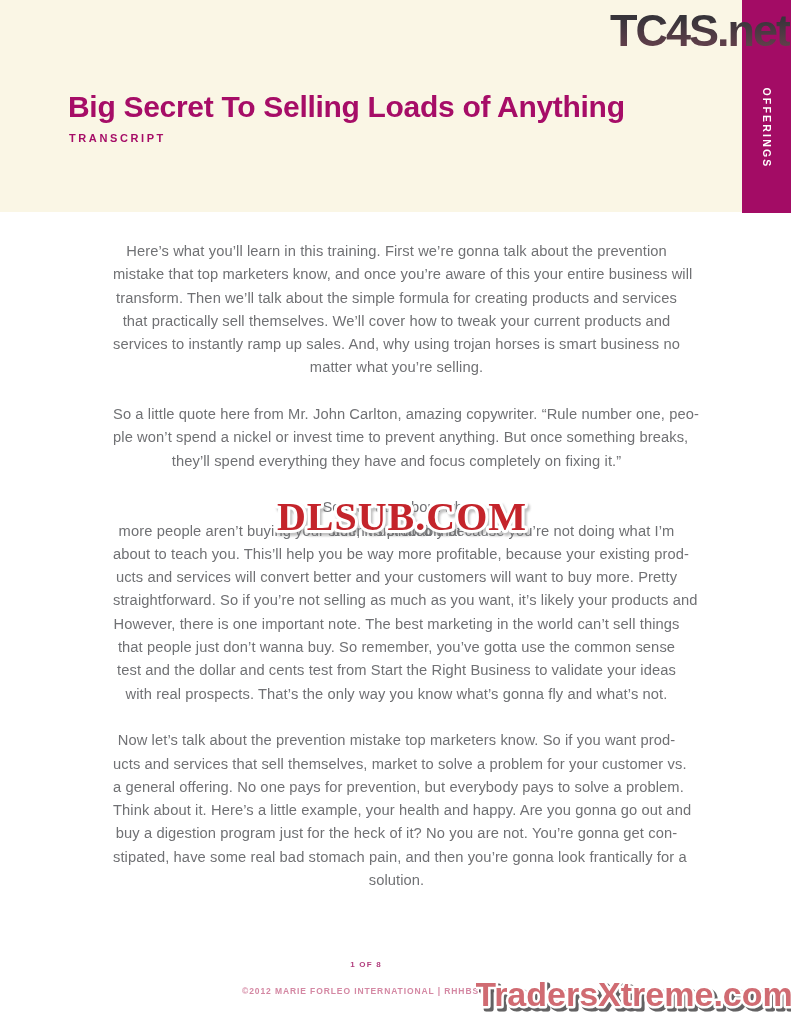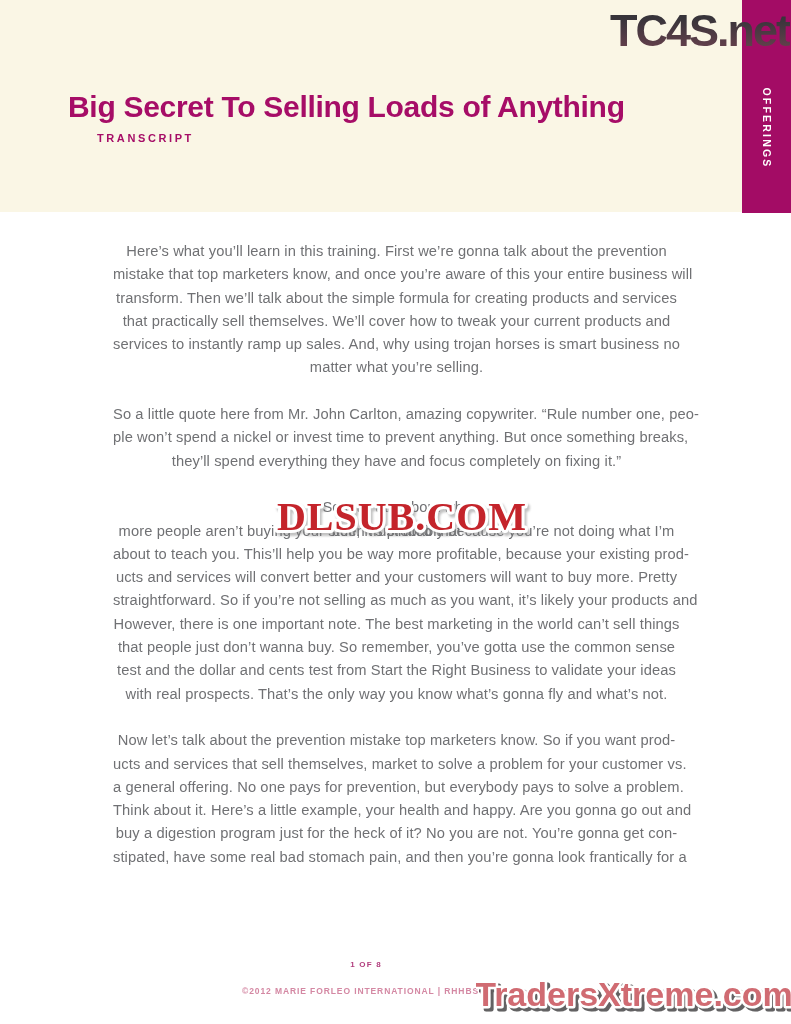--- a/index.html
+++ b/index.html
@@ -9,21 +9,21 @@
     font-family:"Liberation Sans",sans-serif;
   }
   
   .header{position:absolute;left:0;top:0;width:758px;height:212px;background:#faf6e5;}
   .title{
     position:absolute;left:68px;top:90px;margin:0;
     font-size:30px;font-weight:bold;letter-spacing:-0.3px;color:#a60d67;white-space:nowrap;
   }
   .subtitle{
     position:absolute;left:69px;top:132px;
-    font-size:11px;font-weight:bold;letter-spacing:2.6px;color:#a60d67;margin-left:28px;
+    font-size:11px;font-weight:bold;letter-spacing:2.6px;color:#a60d67;
   }
   
   .side-tab{position:absolute;left:742px;top:0;width:49px;height:213px;background:#a30c65;}
   .side-tab-label{
     position:absolute;left:50%;top:128px;
     transform:translate(-50%,-50%) rotate(90deg);
     color:#ffffff;font-size:10.5px;font-weight:bold;letter-spacing:2.2px;white-space:nowrap;
   }
   
   .content{position:absolute;left:113px;top:240px;width:567px;color:#707174;}
@@ -91,20 +91,21 @@
         <div class="line">test and the dollar and cents test from Start the Right Business to validate your ideas</div>
         <div class="line">with real prospects. That’s the only way you know what’s gonna fly and what’s not.</div>
       </div>
       <div class="para">
         <div class="line">Now let’s talk about the prevention mistake top marketers know. So if you want prod-</div>
         <div class="line">ucts and services that sell themselves, market to solve a problem for your customer vs.</div>
         <div class="line">a general offering. No one pays for prevention, but everybody pays to solve a problem.</div>
         <div class="line">Think about it. Here’s a little example, your health and happy. Are you gonna go out and</div>
         <div class="line">buy a digestion program just for the heck of it? No you are not. You’re gonna get con-</div>
         <div class="line">stipated, have some real bad stomach pain, and then you’re gonna look frantically for a</div>
+        <div class="line">solution.</div>
       </div>
     </div>
 
   <div class="footer-page">1 OF 8</div>
   <div class="footer-copy">©2012 MARIE FORLEO INTERNATIONAL | RHHBSCH</div>
 
   <svg class="wm wm-tc4s" width="202" height="54" viewBox="0 0 202 54">
     <defs>
       <linearGradient id="gTop" x1="0" y1="0" x2="0" y2="1">
         <stop offset="0.25" stop-color="#37343a"></stop>

